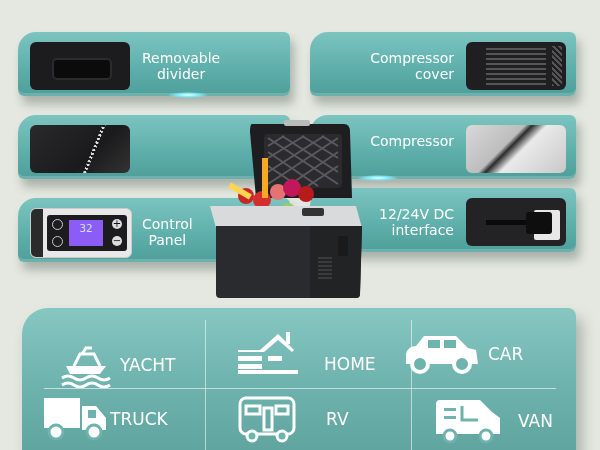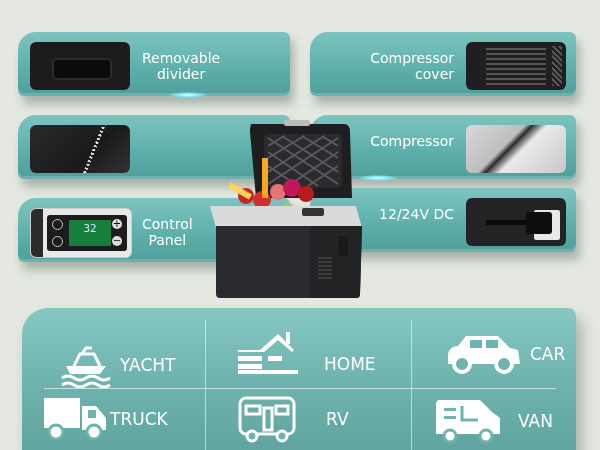--- a/index.html
+++ b/index.html
@@ -49,21 +49,21 @@
     <div style="position:absolute;left:62px;top:-4px;width:3px;height:60px;background:repeating-linear-gradient(180deg,#ddd 0 2px,transparent 2px 4px);transform:rotate(22deg);"></div>
   </div>
 </div>
 
 <div class="panel p-left" style="top:198px;">
   <div class="thumb" style="background:#e8e8e8;border:1px solid #ccc;">
     <div style="position:absolute;left:0;top:0;width:12px;height:48px;background:#2b2b2b;"></div>
     <div style="position:absolute;left:16px;top:6px;width:80px;height:36px;background:#1c1c1e;border-radius:3px;">
       <div style="position:absolute;left:5px;top:4px;width:9px;height:9px;border:1.5px solid #ccc;border-radius:50%;"></div>
       <div style="position:absolute;left:5px;top:21px;width:9px;height:9px;border:1.5px solid #ccc;border-radius:50%;"></div>
-      <div style="position:absolute;left:22px;top:5px;width:42px;height:26px;background:#15803d;color:#cfe0ff;font-size:11px;text-align:center;line-height:18px;font-family:'DejaVu Sans Mono',monospace;">32</div>
+      <div style="position:absolute;left:22px;top:5px;width:34px;height:26px;background:#8b5cf6;color:#cfe0ff;font-size:11px;text-align:center;line-height:18px;font-family:'DejaVu Sans Mono',monospace;">32</div>
       <div style="position:absolute;right:5px;top:4px;width:10px;height:10px;border-radius:50%;background:#ddd;color:#111;font-size:10px;line-height:10px;text-align:center;">+</div>
       <div style="position:absolute;right:5px;top:21px;width:10px;height:10px;border-radius:50%;background:#ddd;color:#111;font-size:10px;line-height:9px;text-align:center;">−</div>
     </div>
   </div>
   <div class="label">
     <span>Control</span>
       <span>Panel</span>
   </div>
 </div>
 
@@ -87,20 +87,21 @@
 </div>
 
 <div class="panel p-right" style="top:188px;">
   <div class="thumb" style="background:#232325;">
     <div style="position:absolute;right:6px;top:12px;width:26px;height:30px;background:#e8e8e8;border-radius:2px;"></div>
     <div style="position:absolute;left:20px;top:22px;width:58px;height:5px;background:#0a0a0a;"></div>
     <div style="position:absolute;left:60px;top:14px;width:26px;height:22px;background:#0e0e0e;border-radius:3px;"></div>
   </div>
   <div class="label">
     <span>12/24V DC</span>
+      <span>interface</span>
   </div>
 </div>
 
 <div class="fridge">
   <svg width="160" height="182" viewBox="0 0 160 182">
 
     <path d="M46 6 L138 6 Q144 6 144 14 L146 80 L50 80 L44 14 Q44 6 46 6 Z" fill="#1e1e20"></path>
     <rect x="58" y="16" width="78" height="54" rx="4" fill="#2b2b2e"></rect>
     <g stroke="#5a5a5e" stroke-width="2">
       <path d="M62 20 L132 66 M62 34 L112 68 M62 48 L92 68 M76 18 L132 54 M96 18 L132 40 M116 18 L132 28"></path>
@@ -155,21 +156,21 @@
       <path d="M4 20 L26 20 L44 4 L60 20 L58 22 L44 10 L30 22 L4 22 Z"></path>
       <rect x="52" y="2" width="4" height="12"></rect>
       <rect x="4" y="26" width="24" height="5"></rect>
       <rect x="34" y="26" width="14" height="5"></rect>
       <rect x="4" y="34" width="24" height="5"></rect>
       <rect x="4" y="40" width="60" height="4"></rect>
     </svg>
     <span style="margin-left:24px;margin-top:24px;">HOME</span>
   </div>
 
-  <div class="use" style="left:422px;top:24px;">
+  <div class="use" style="left:380px;top:24px;">
     <svg width="78" height="44" viewBox="0 0 78 44">
       <path d="M4 22 Q6 14 14 14 L22 4 L54 4 L66 16 L74 18 L76 32 L4 32 Z" fill="#fff"></path>
       <rect x="26" y="8" width="12" height="8" fill="#6fb3ae"></rect>
       <rect x="42" y="8" width="12" height="8" fill="#6fb3ae"></rect>
       <circle cx="18" cy="32" r="8" fill="#6fb3ae" stroke="#fff" stroke-width="4"></circle>
       <circle cx="60" cy="32" r="8" fill="#6fb3ae" stroke="#fff" stroke-width="4"></circle>
     </svg>
     <span style="margin-left:8px;">CAR</span>
   </div>
 

